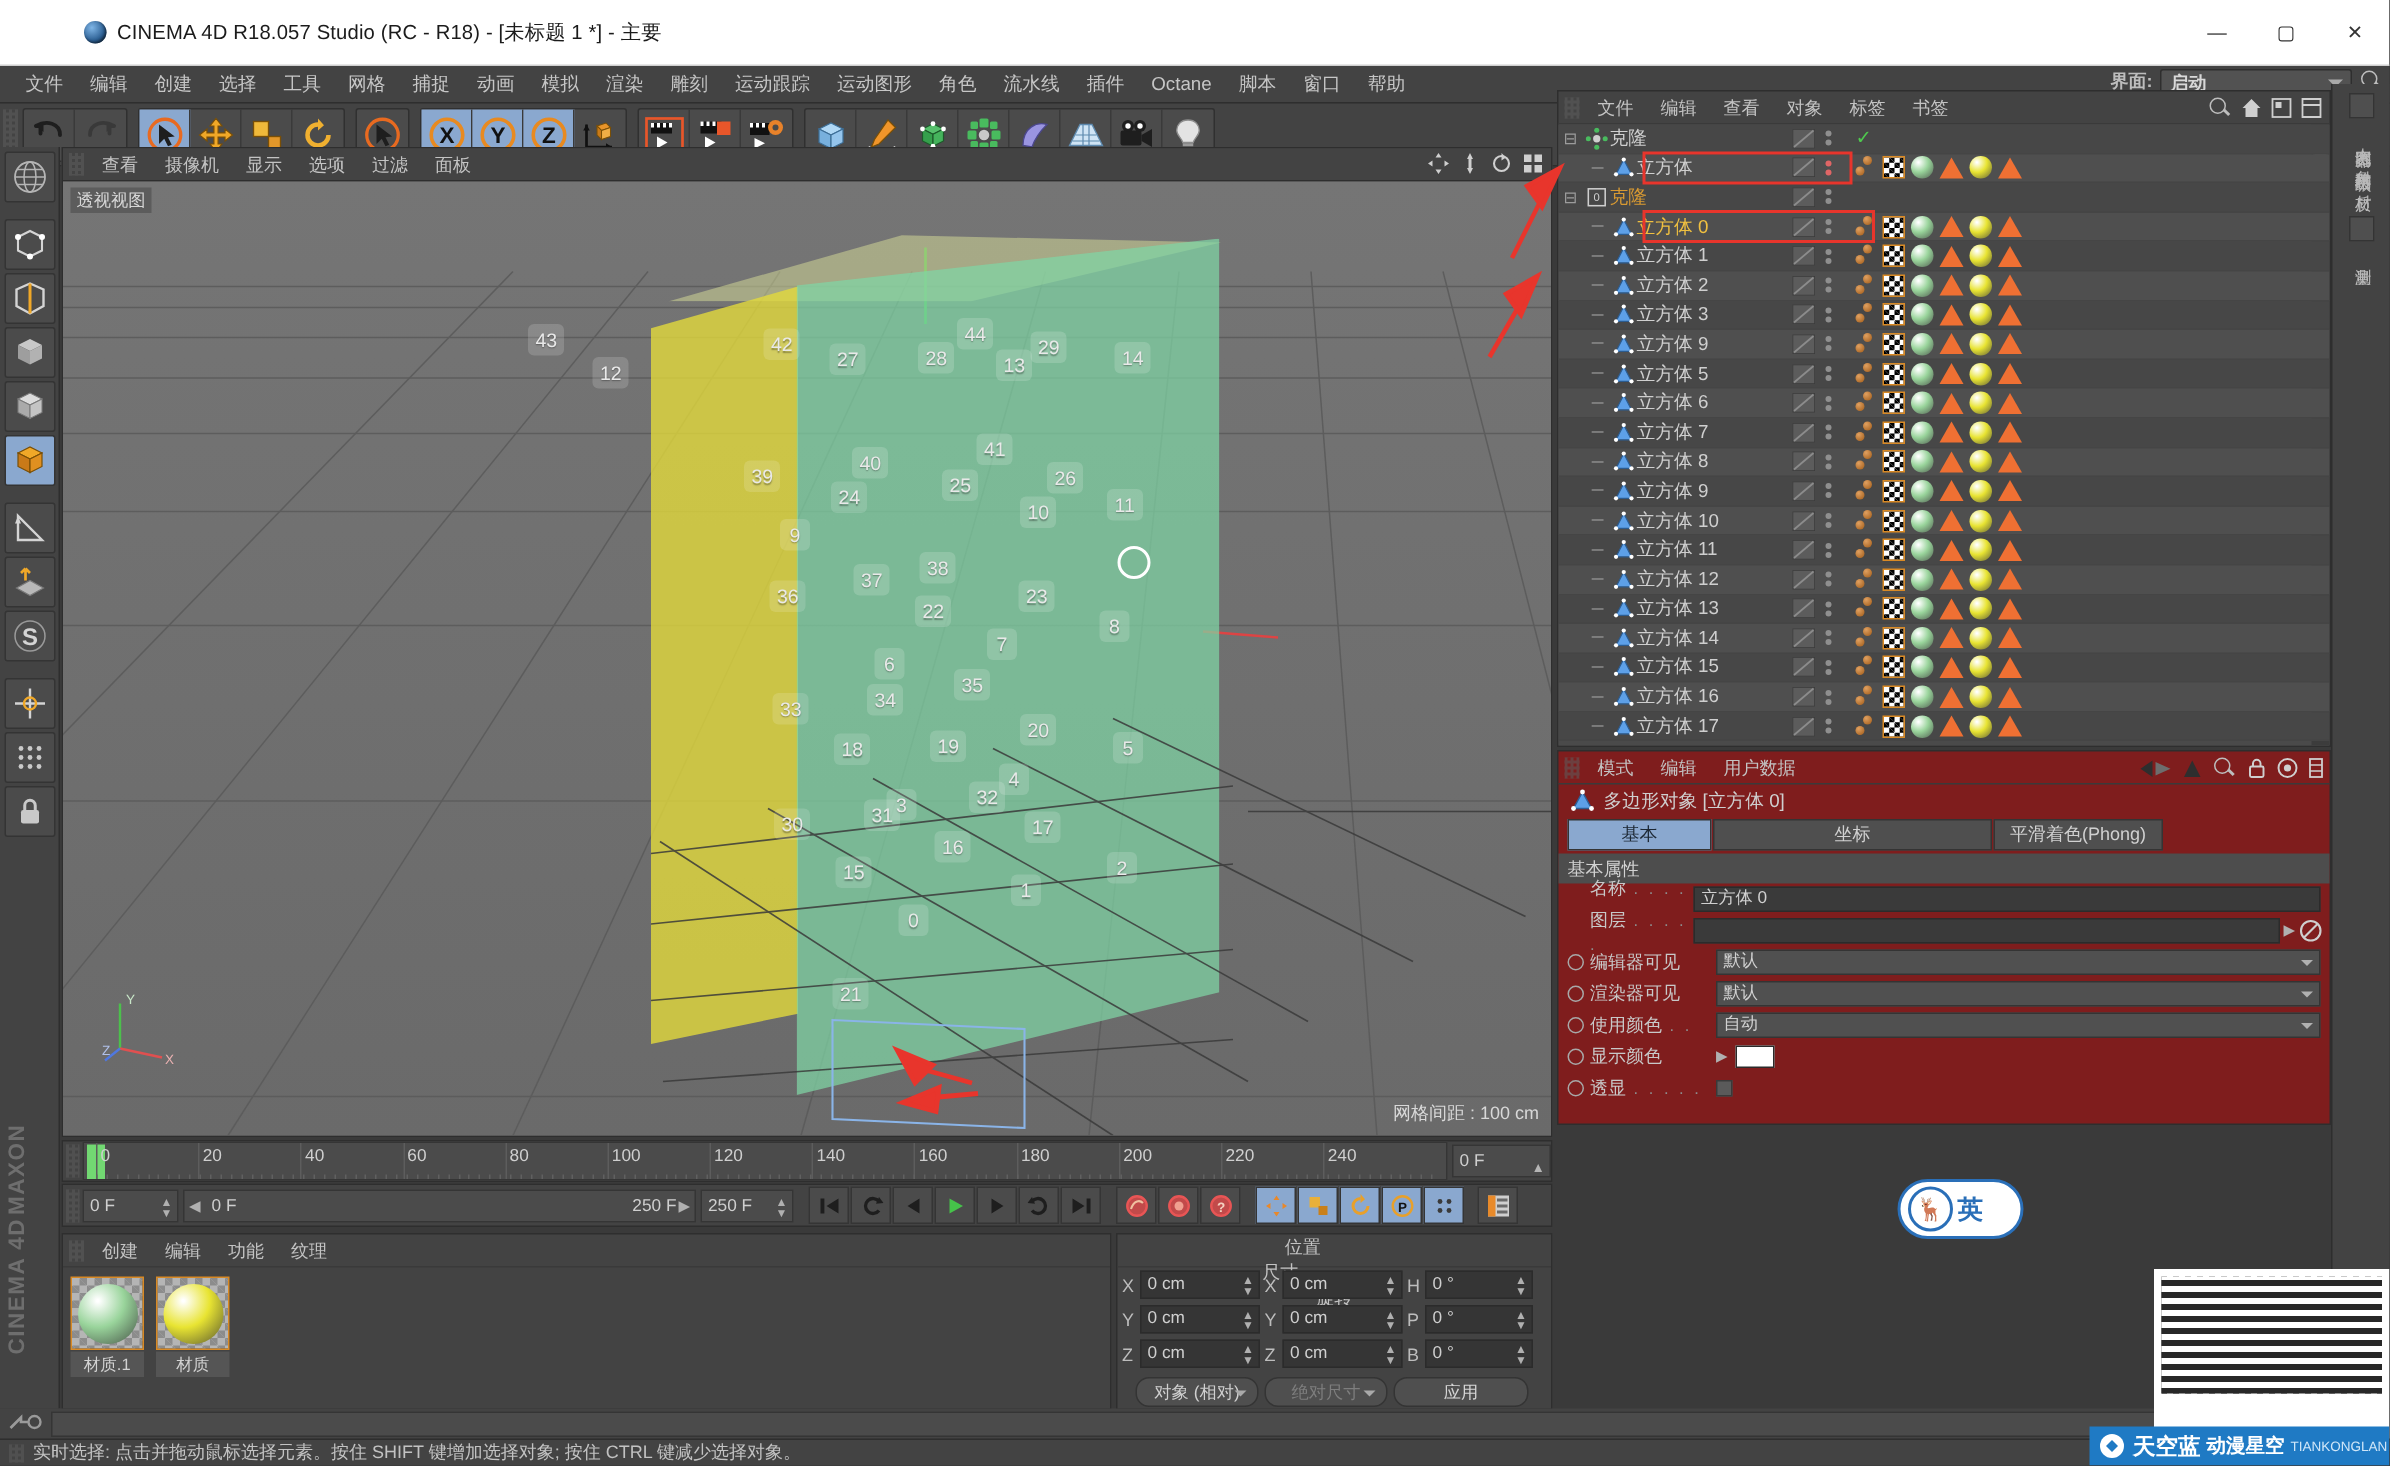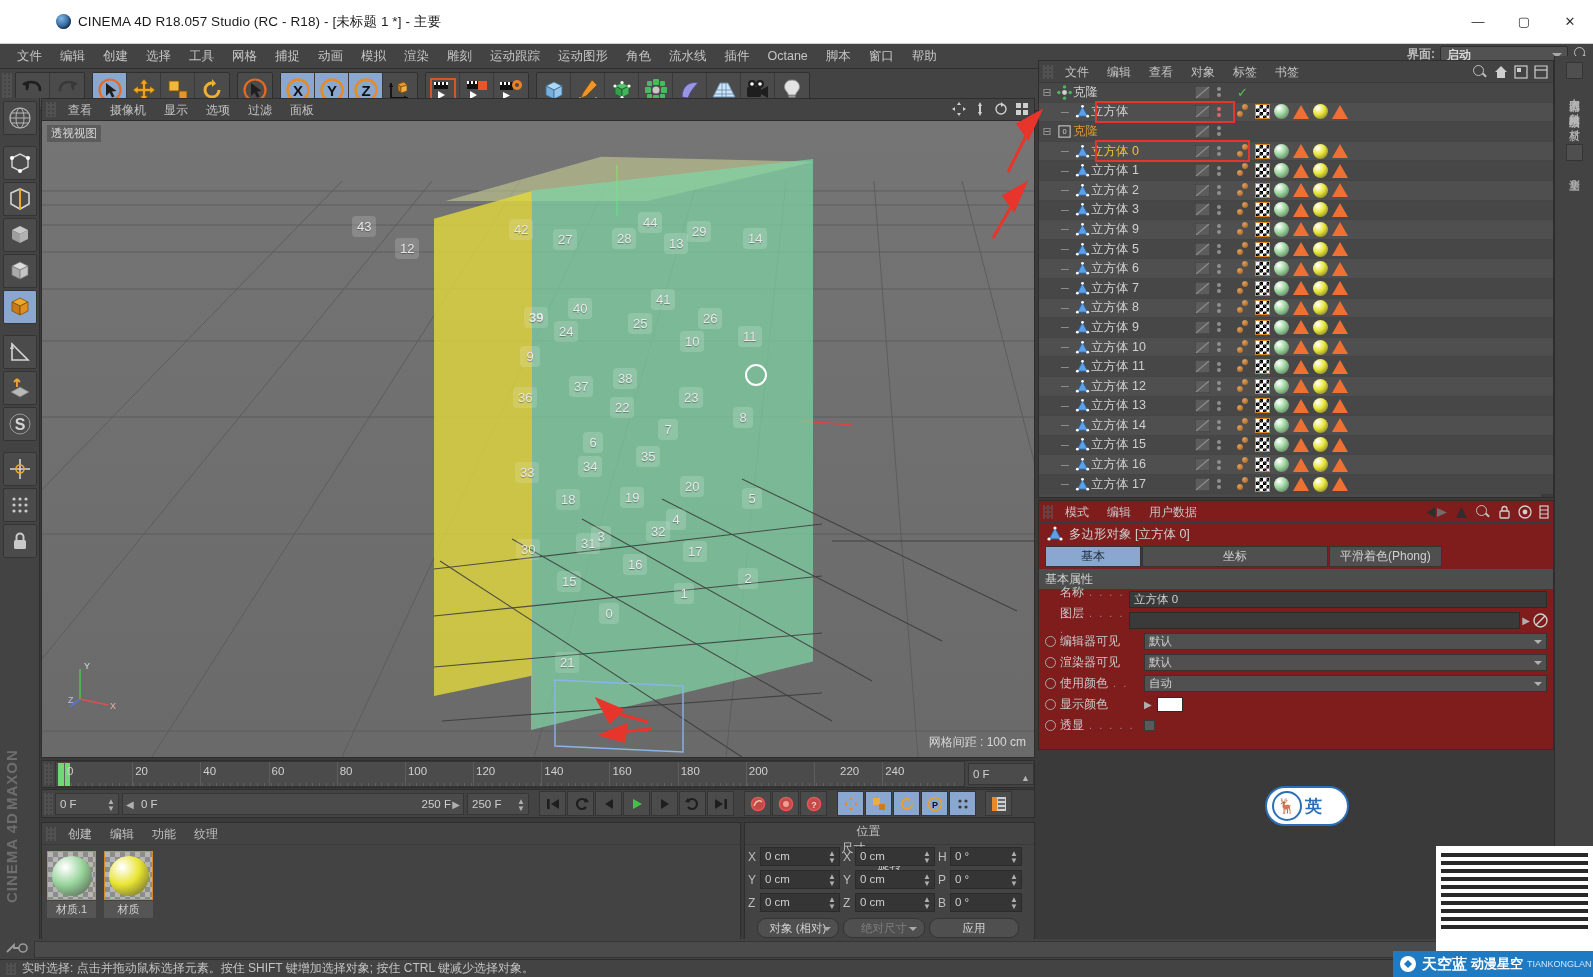--- a/index.html
+++ b/index.html
@@ -787,21 +787,21 @@
           <div class="numlabel" style="left: 534px; top: 412px;">31</div>
           <div class="numlabel" style="left: 641px; top: 420px;">17</div>
           <div class="numlabel" style="left: 696px; top: 447px;">2</div>
           <div class="numlabel" style="left: 581px; top: 433px;">16</div>
           <div class="numlabel" style="left: 632px; top: 462px;">1</div>
           <div class="numlabel" style="left: 557px; top: 482px;">0</div>
         </div>
       <div id="labels-yellow">
           <div class="numlabel on-yellow" style="left: 467px; top: 98px;">42</div>
           <div class="numlabel on-yellow" style="left: 511px; top: 108px;">27</div>
-          <div class="numlabel on-yellow" style="left: 482px; top: 186px; font-weight: bold;">39</div>
+          <div class="numlabel on-yellow" style="left: 454px; top: 186px;">39</div>
           <div class="numlabel on-yellow" style="left: 512px; top: 200px;">24</div>
           <div class="numlabel on-yellow" style="left: 471px; top: 266px;">36</div>
           <div class="numlabel on-yellow" style="left: 513px; top: 531px;">21</div>
           <div class="numlabel on-yellow" style="left: 473px; top: 341px;">33</div>
           <div class="numlabel on-yellow" style="left: 514px; top: 368px;">18</div>
           <div class="numlabel on-yellow" style="left: 474px; top: 418px;">30</div>
           <div class="numlabel on-yellow" style="left: 515px; top: 450px;">15</div>
         </div>
 
       <div class="sel-ring" style="left:703px;top:243px;"></div>
@@ -859,21 +859,21 @@
         <div class="tl-num" style="left: 420.091px;">120</div>
         <div class="tl-tick" style="left: 485.273px;"></div>
         <div class="tl-num" style="left: 488.273px;">140</div>
         <div class="tl-tick" style="left: 553.455px;"></div>
         <div class="tl-num" style="left: 556.455px;">160</div>
         <div class="tl-tick" style="left: 621.636px;"></div>
         <div class="tl-num" style="left: 624.636px;">180</div>
         <div class="tl-tick" style="left: 689.818px;"></div>
         <div class="tl-num" style="left: 692.818px;">200</div>
         <div class="tl-tick" style="left: 758px;"></div>
-        <div class="tl-num" style="left: 761px; margin-left: 23px;">220</div>
+        <div class="tl-num" style="left: 761px;">220</div>
         <div class="tl-tick" style="left: 826.182px;"></div>
         <div class="tl-num" style="left: 829.182px;">240</div>
         <div style="position: absolute; bottom: 0px; width: 1px; height: 3px; background: rgb(96, 96, 96); left: 8px;"></div>
         <div style="position: absolute; bottom: 0px; width: 1px; height: 3px; background: rgb(96, 96, 96); left: 14.9px;"></div>
         <div style="position: absolute; bottom: 0px; width: 1px; height: 3px; background: rgb(96, 96, 96); left: 21.8px;"></div>
         <div style="position: absolute; bottom: 0px; width: 1px; height: 3px; background: rgb(96, 96, 96); left: 28.7px;"></div>
         <div style="position: absolute; bottom: 0px; width: 1px; height: 3px; background: rgb(96, 96, 96); left: 35.6px;"></div>
         <div style="position: absolute; bottom: 0px; width: 1px; height: 3px; background: rgb(96, 96, 96); left: 42.5px;"></div>
         <div style="position: absolute; bottom: 0px; width: 1px; height: 3px; background: rgb(96, 96, 96); left: 49.4px;"></div>
         <div style="position: absolute; bottom: 0px; width: 1px; height: 3px; background: rgb(96, 96, 96); left: 56.3px;"></div>

